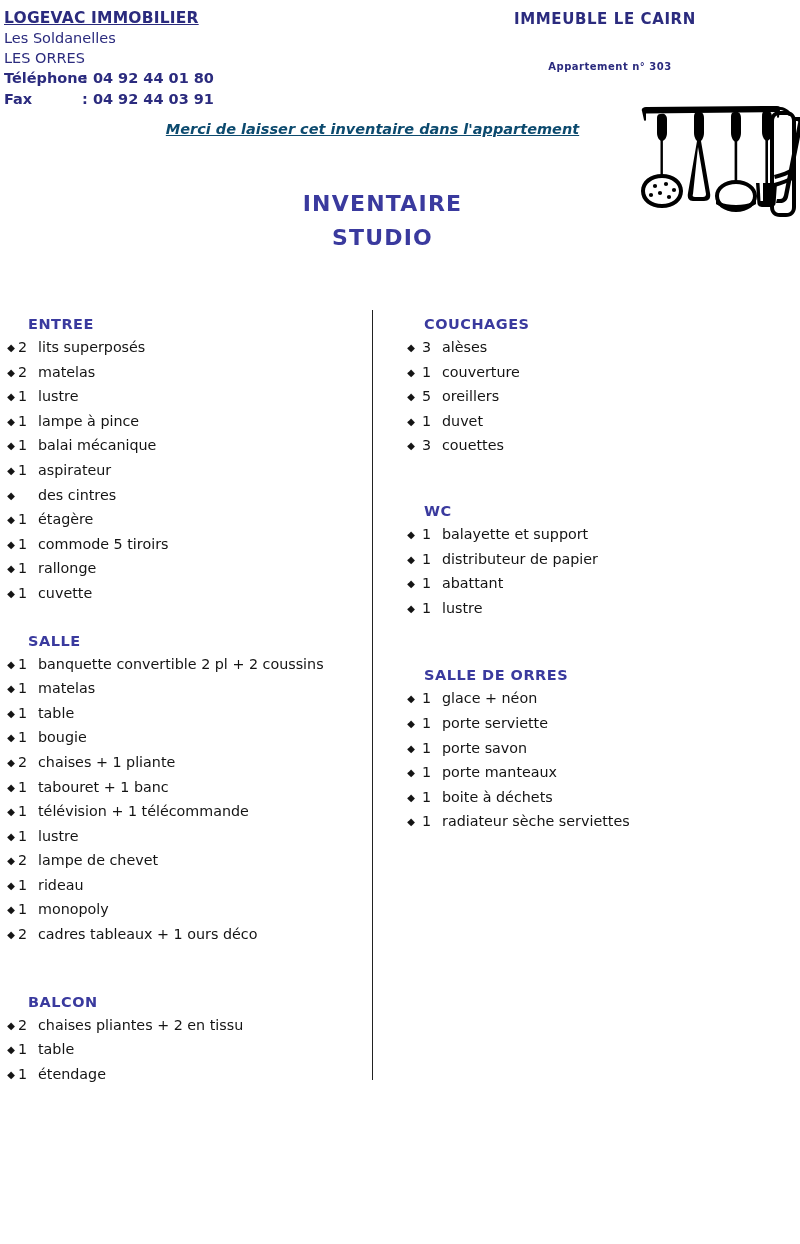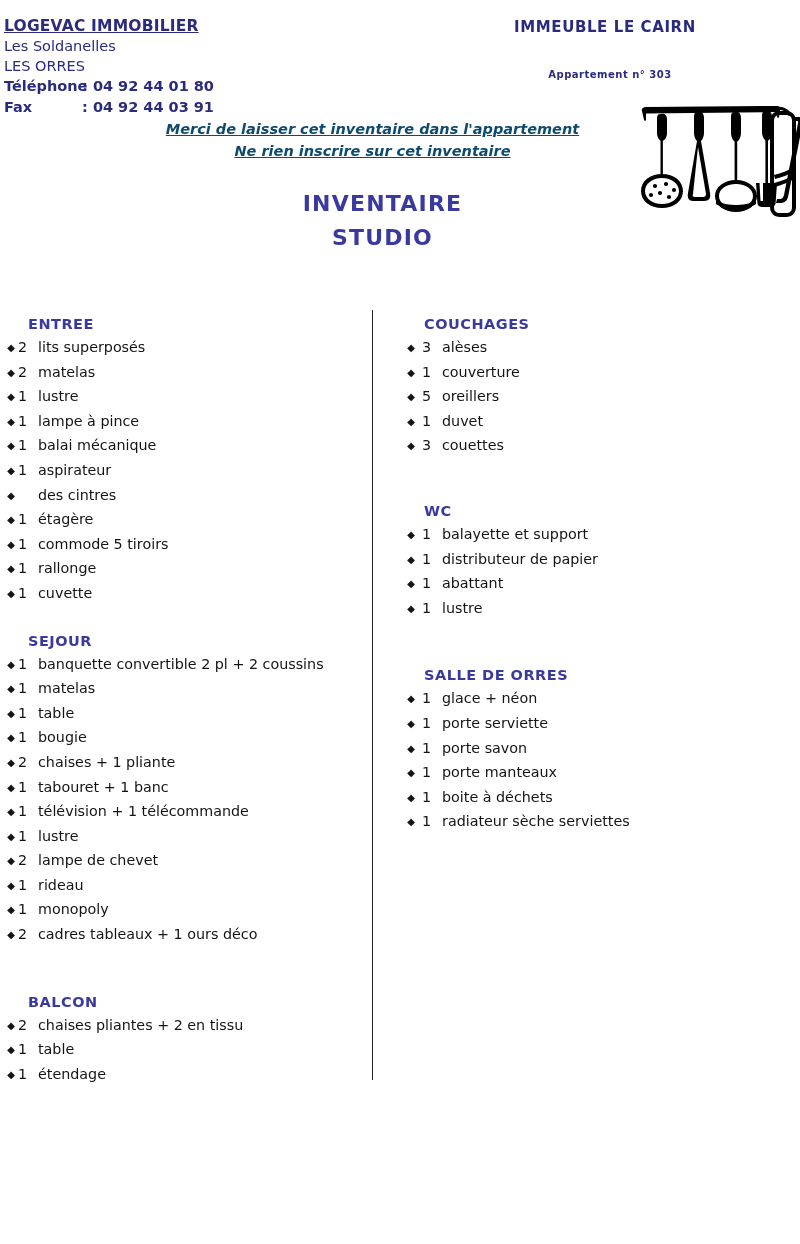--- a/index.html
+++ b/index.html
@@ -12,21 +12,21 @@
     width: 800px;
     height: 1244px;
     position: relative;
     font-family: "DejaVu Sans", sans-serif;
     overflow: hidden;
   }
 
   
   .header {
     position: absolute;
-    top: 12px; left: 0;
+    top: 4px; left: 0;
     width: 652px;
     height: 100px;
   }
   .agency-block {
     position: absolute;
     left: 4px;
     top: 4px;
     width: 380px;
   }
   .agency-name {
@@ -254,21 +254,20 @@
       <path d="M150,14 C156,14 160,18 160,24 L160,110 C160,116 156,120 150,120 L144,120 C138,120 134,116 134,110 L134,24 C134,18 138,14 144,14 Z M150,18 L144,18 C140,18 138,20 138,24 L138,110 C138,114 140,116 144,116 L150,116 C154,116 156,114 156,110 L156,24 C156,20 154,18 150,18 Z"></path>
       <path d="M157,20 L164,20 C167,20 168,22 167,25 L152,100 C151,104 148,106 144,106 L140,106 L141,102 L144,102 C146,102 147,101 148,98 L162,26 C162.5,24.5 162,24 160.5,24 L157,24 Z"></path>
       <path d="M138,78 C145,76 152,74 159,69 L160,73 C153,78 146,80 139,82 Z"></path>
       <path d="M138,86 C145,84 152,82 157,78 L158,82 C152,86 145,88 139,90 Z"></path>
     </g>
   </svg>
 </div>
 
 <div class="notice">
   <span class="notice-row"><span class="notice-line">Merci de laisser cet inventaire dans l'appartement</span></span>
-  <span class="notice-row"><span class="notice-line">Ne rien inscrire sur cet inventaire</span></span>
 </div>
 
 <div class="doc-title">
   <span class="doc-title-line">INVENTAIRE</span>
   <span class="doc-title-line">STUDIO</span>
 </div>
 
 <div class="divider"></div>
 
 <div class="col col-left" id="left-column">
@@ -327,21 +326,21 @@
         </li>
         <li>
           <span class="bullet">◆</span>
           <span class="qty">1</span>
           <span class="item-label">cuvette</span>
         </li>
       </ul>
     </div>
     <div style="height: 22px;"></div>
     <div class="section">
-      <div class="section-title">SEJOUR</div>
+      <div class="section-title">SALLE</div>
       <ul class="items">
         <li>
           <span class="bullet">◆</span>
           <span class="qty">1</span>
           <span class="item-label">banquette convertible 2 pl + 2 coussins</span>
         </li>
         <li>
           <span class="bullet">◆</span>
           <span class="qty">1</span>
           <span class="item-label">matelas</span>

